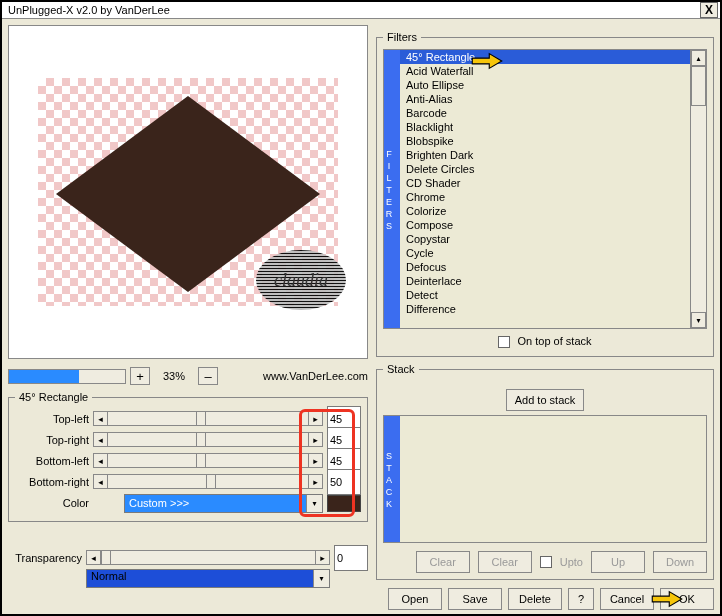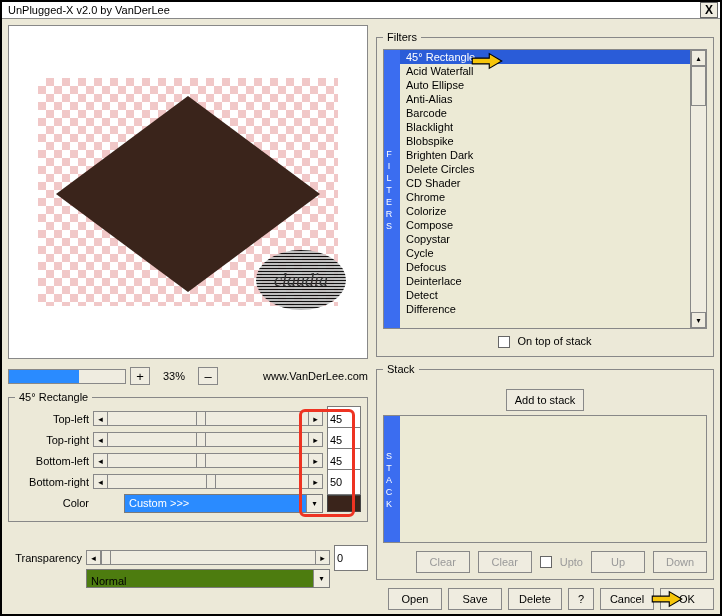--- a/index.html
+++ b/index.html
@@ -138,22 +138,22 @@
   }
   .combo-btn {
     position:absolute; right:0; top:0; bottom:0; width:16px;
     background:#efece0; border-left:1px solid #888;
     display:flex;align-items:center;justify-content:center;font-size:8px;
     color:#000;
   }
   .swatch { width:34px; height:17px; border:1px solid #444; margin-left:4px;}
   .lower-sliders { margin-top:26px; }
   .dd {
-    height:19px; border:1px solid #7a7a7a; background:#4d7c0f;
-    display:flex; align-items:flex-end; padding:0 4px; position:relative;
+    height:19px; border:1px solid #7a7a7a; background:#1d4ed8;
+    display:flex; align-items:flex-start; padding:0 4px; position:relative;
     flex:1;
   }
   
   .filters-list {
     height:280px; border:1px solid #888; background:#ecead5;
     display:flex; position:relative;
   }
   .vstrip {
     width:16px; background:#3b6df0; color:#fff; font-size:9px;
     writing-mode:vertical-lr; text-orientation:upright;

